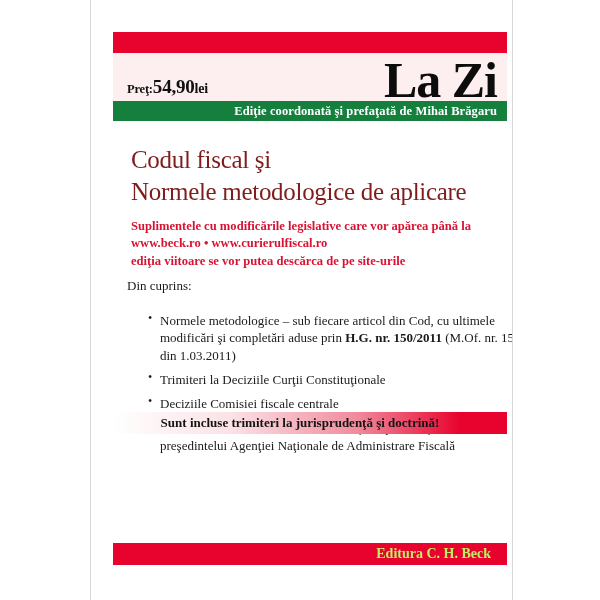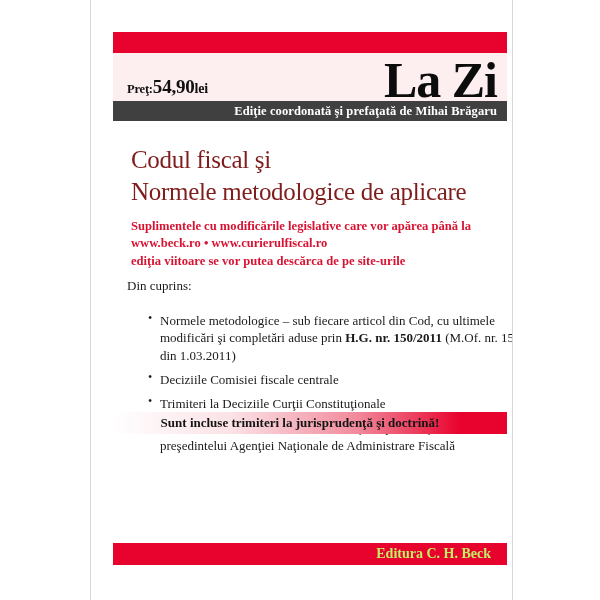--- a/index.html
+++ b/index.html
@@ -69,21 +69,21 @@
     font-size: 50px;
     font-weight: bold;
     color: #0c0c0c;
     letter-spacing: -1px;
     line-height: 1;
     font-family: "Liberation Serif", serif;
   }
 
   .bar-bottom {
     height: 20px;
-    background: #404040;
+    background: #15803d;
     text-align: right;
     position: relative;
   }
   .bar-bottom .editor-line {
     position: absolute;
     right: 10px;
     top: 3px;
     color: #ffffff;
     font-size: 12.5px;
     font-weight: bold;
@@ -245,22 +245,22 @@
   <div class="rednote">
     <div>Suplimentele cu modificările legislative care vor apărea până la</div>
     <div>www.beck.ro • www.curierulfiscal.ro</div>
     <div>ediţia viitoare se vor putea descărca de pe site-urile</div>
   </div>
 
   <div class="contents-label">Din cuprins:</div>
 
   <ul class="bullets" id="bullets">
       <li><span>Normele metodologice – sub fiecare articol din Cod, cu ultimele modificări şi completări aduse prin </span><b>H.G. nr. 150/2011</b><span> (M.Of. nr. 150 din 1.03.2011)</span></li>
+      <li><span>Trimiteri la Deciziile Curţii Constituţionale</span></li>
       <li><span>Deciziile Comisiei fiscale centrale</span></li>
-      <li><span>Trimiteri la Deciziile Curţii Constituţionale</span></li>
       <li><span>Trimiteri la Ordinele ministrului finanţelor publice şi ale preşedintelui Agenţiei Naţionale de Administrare Fiscală</span></li>
     </ul>
 
   <div class="banner">
     <div class="banner-text">Sunt incluse trimiteri la jurisprudenţă şi doctrină!</div>
   </div>
 
 
   <div class="footbar">
     <div class="code">

